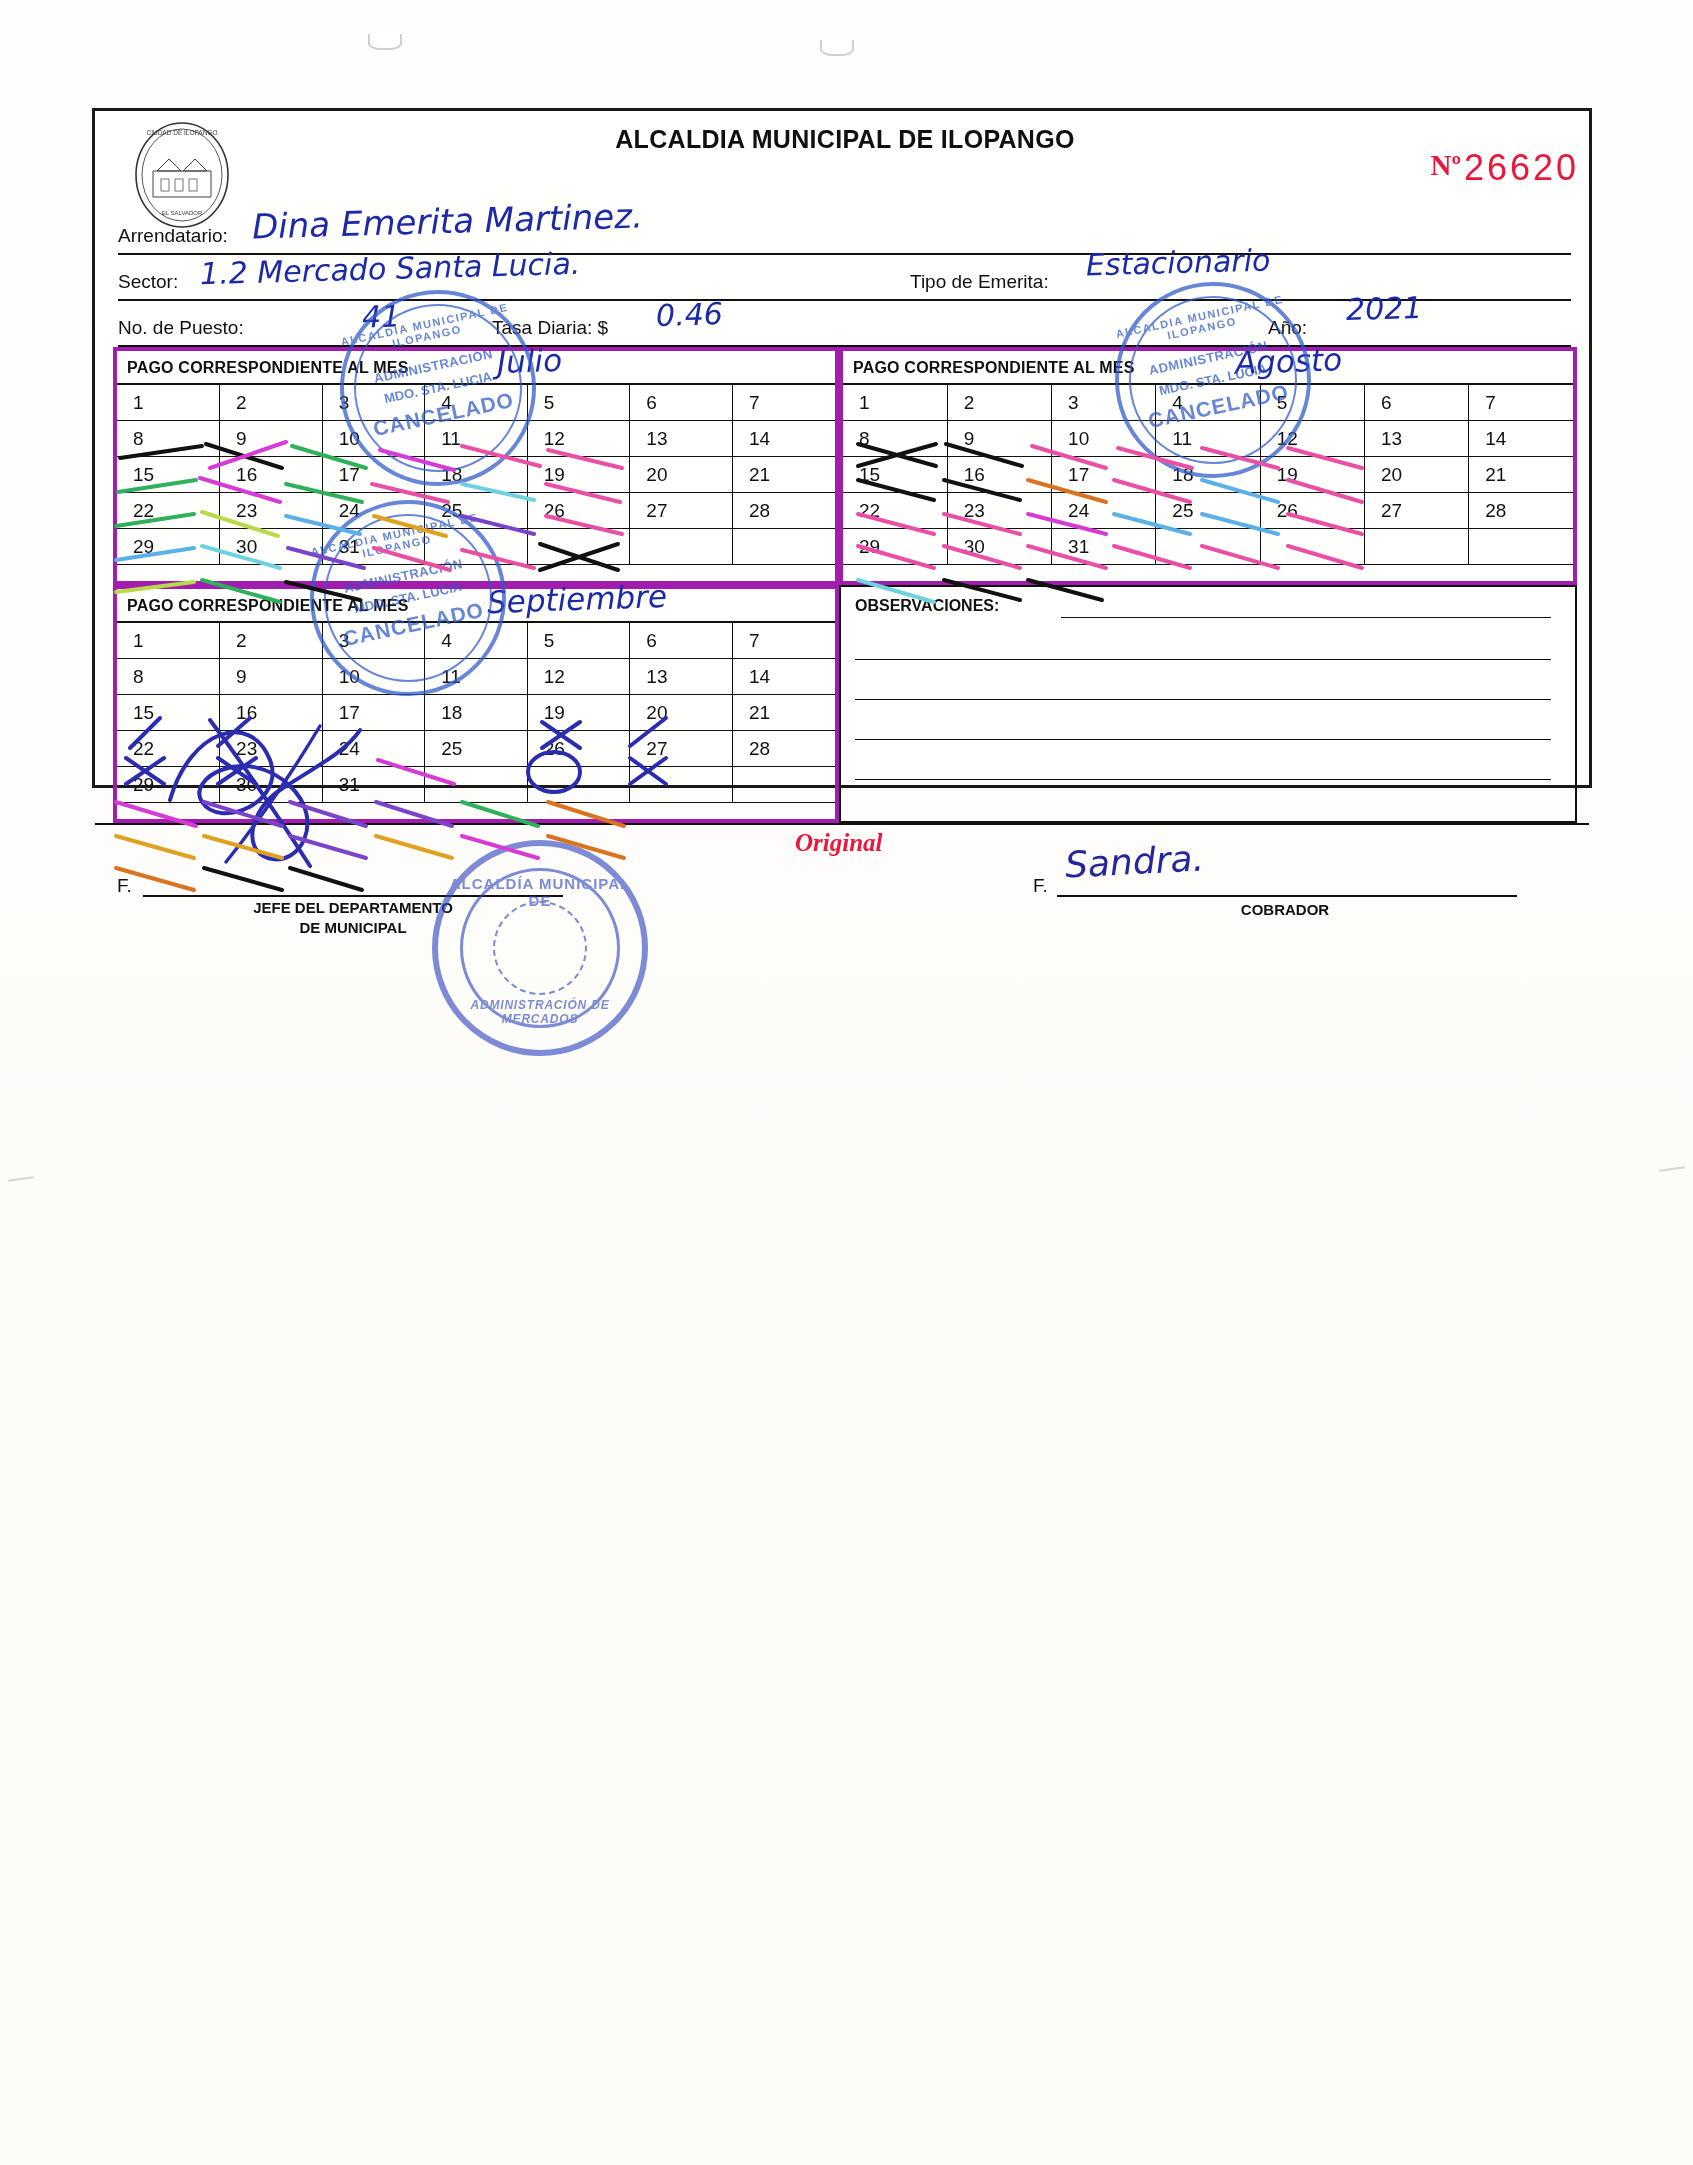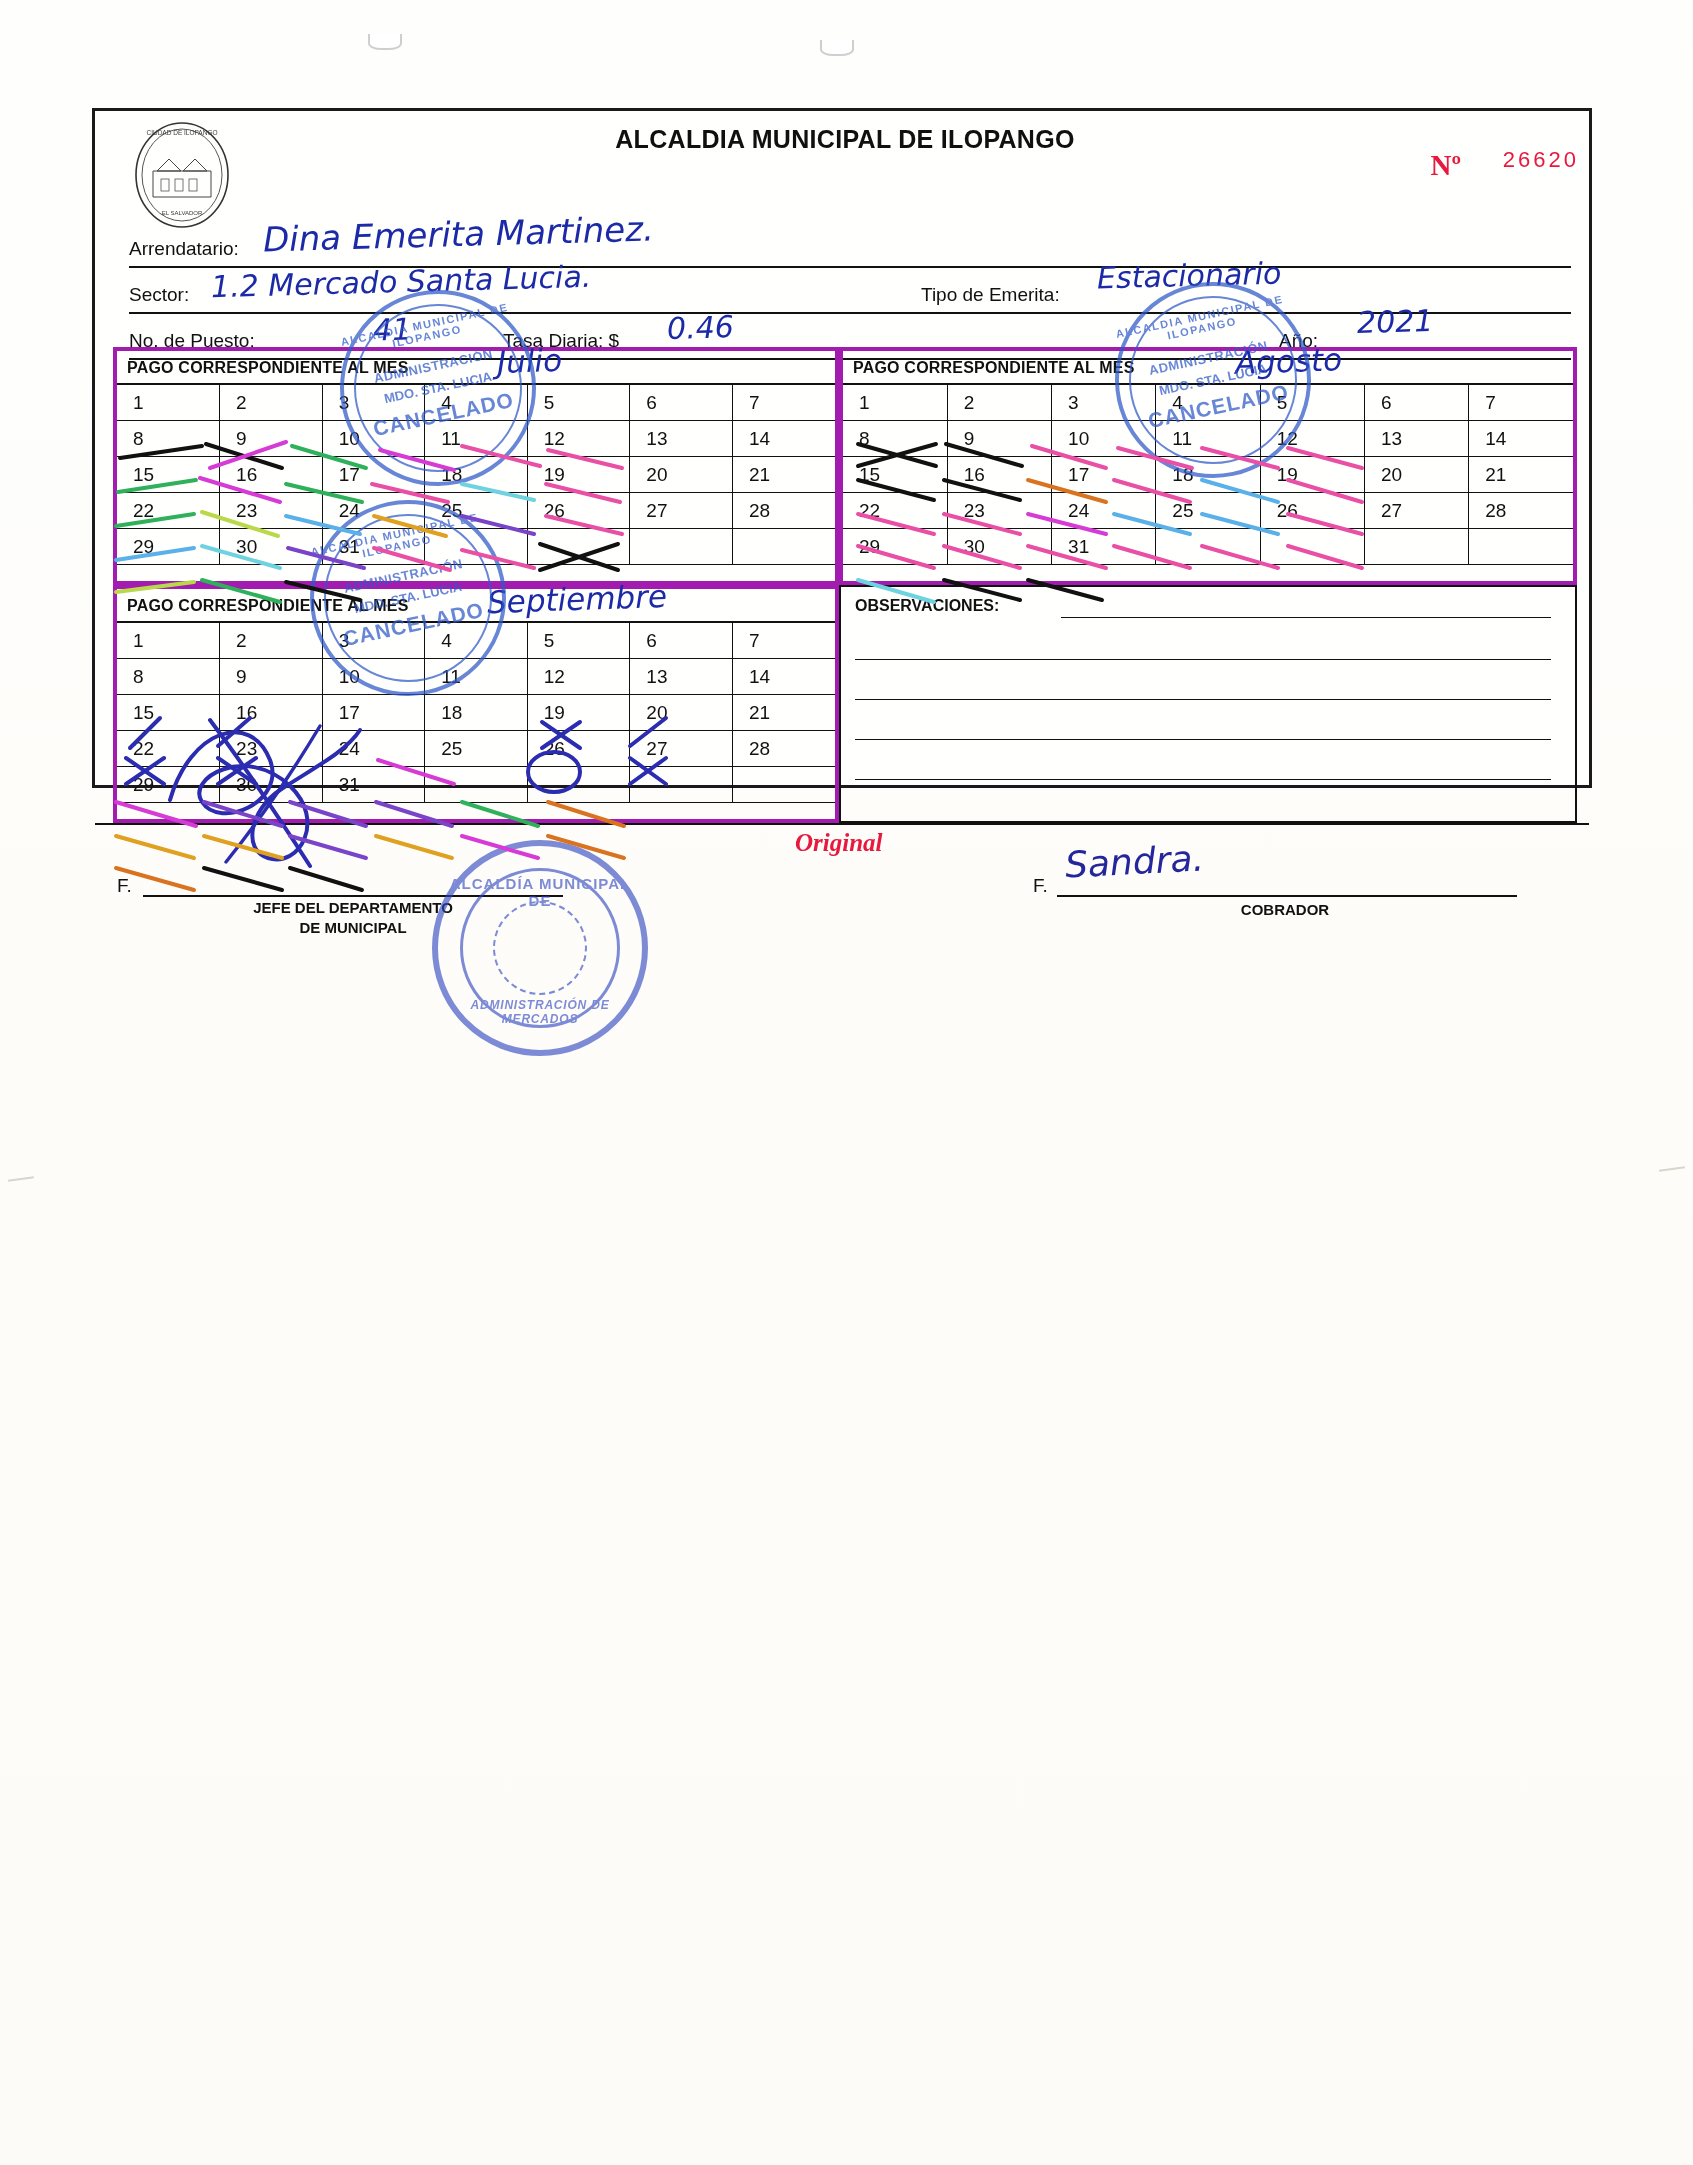--- a/index.html
+++ b/index.html
@@ -90,34 +90,33 @@
     top: 38px;
     font-size: 29px;
     font-weight: bold;
     color: #e8193f;
     font-family: "Liberation Serif", serif;
   }
   .num-value {
     position: absolute;
     right: 10px;
     top: 36px;
-    font-size: 22px;
+    font-size: 36px;
     letter-spacing: 3px;
     color: #e8193f;
     font-family: "Liberation Sans", sans-serif;
   }
 
   
   .fields {
     position: absolute;
-    left: 16px;
+    left: 5px;
     top: 92px;
     right: 0;
     height: 130px;
-    margin-top: 13px;
   }
   .fline {
     position: absolute;
     left: 18px;
     right: 18px;
     border-bottom: 2px solid #111;
   }
   .fline.l1 { top: 50px; }
   .fline.l2 { top: 96px; }
   .fline.l3 { top: 142px; }

